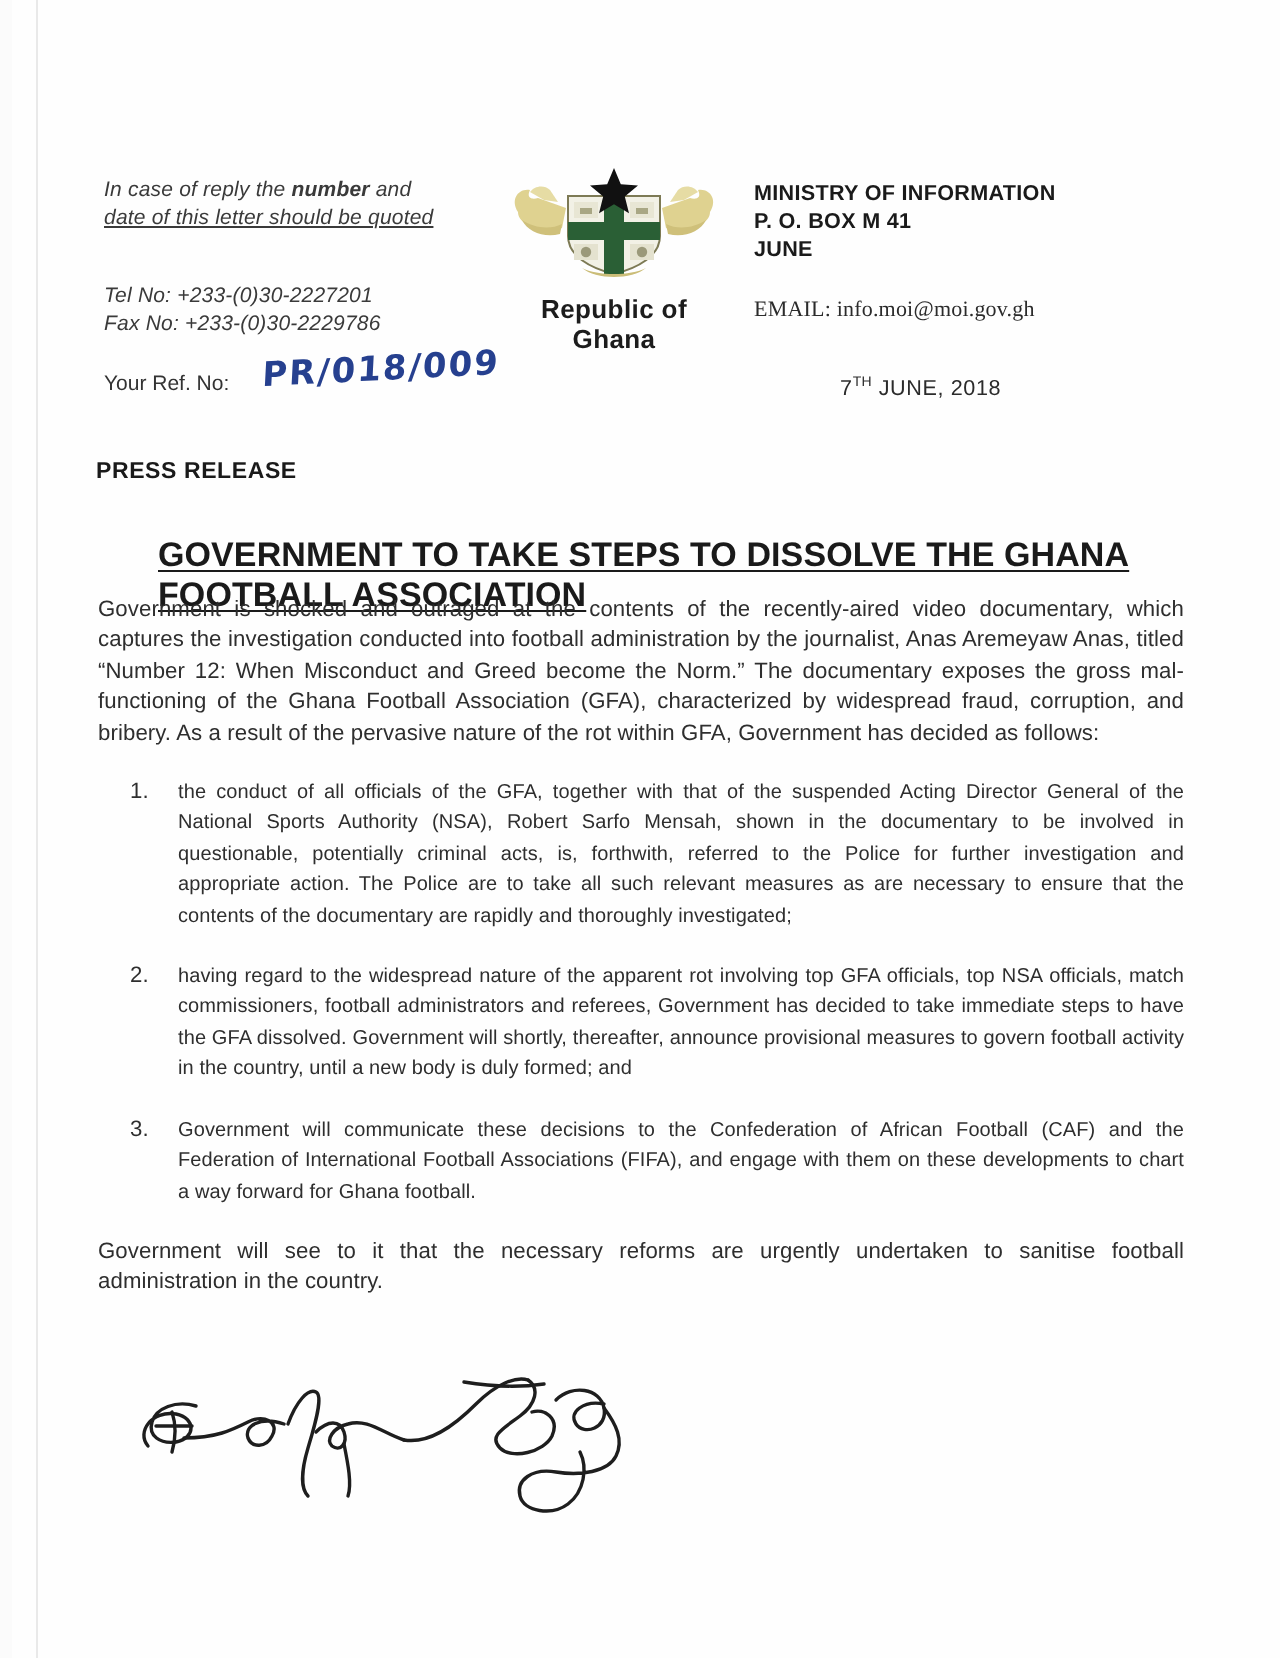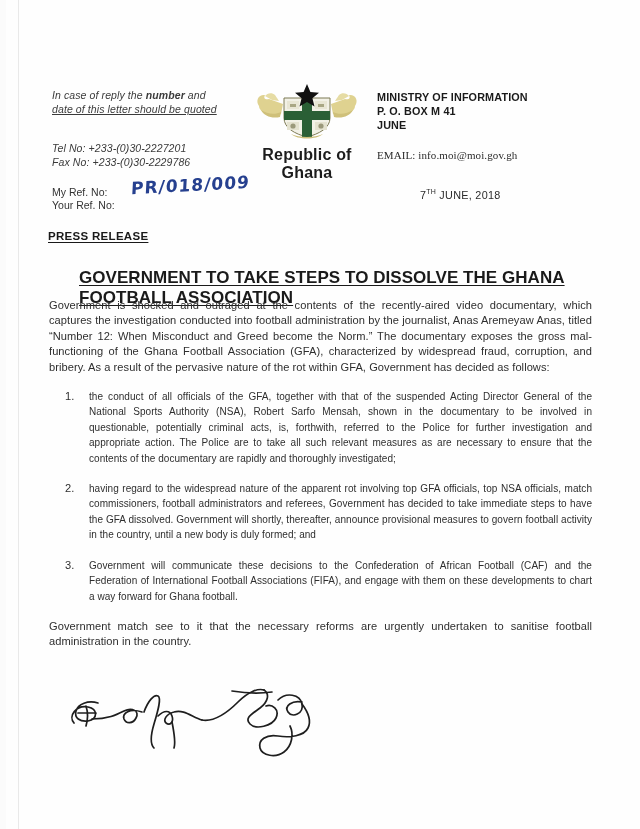--- a/index.html
+++ b/index.html
@@ -99,21 +99,21 @@
   
   .emblem-wrap {
     position: absolute;
     left: 248px;
     top: 84px;
     width: 118px;
     text-align: center;
   }
   .emblem-caption {
     margin-top: 2px;
-    font-size: 16px;
+    font-size: 13px;
     font-weight: bold;
     color: #1c1c1c;
     letter-spacing: .2px;
   }
 
   
   .hdr-right {
     position: absolute;
     left: 377px;
     top: 90px;
@@ -148,21 +148,20 @@
   }
 
   
   .press-release {
     position: absolute;
     left: 48px;
     top: 230px;
     font-size: 11.5px;
     font-weight: bold;
     color: #1a1a1a;
-    text-decoration: underline;
     text-underline-offset: 2px;
     letter-spacing: .3px;
   }
   .doc-title {
     position: absolute;
     left: 79px;
     top: 268px;
     font-size: 17px;
     font-weight: bold;
     color: #1a1a1a;
@@ -254,23 +253,20 @@
         <div class="ln2">date of this letter should be quoted</div>
       </div>
 
       <div class="hdr-contact">
         <div>Tel No: +233-(0)30-2227201</div>
         <div>Fax No: +233-(0)30-2229786</div>
       </div>
 
       <div class="hdr-refs">
         <div>
-          <span class="reflabel">My Ref. No:</span>
-        </div>
-        <div>
           <span class="reflabel">Your Ref. No:</span>
         </div>
         <div class="handwriting">PR/018/009</div>
       </div>
     </div>
 
     <div class="emblem-wrap">
       <span>
         <svg width="108" height="56" viewBox="0 0 108 56" aria-hidden="true">
 
@@ -323,21 +319,21 @@
 
     <div class="body-wrap">
       <p class="para">Government is shocked and outraged at the contents of the recently-aired video documentary, which captures the investigation conducted into football administration by the journalist, Anas Aremeyaw Anas, titled “Number 12: When Misconduct and Greed become the Norm.” The documentary exposes the gross mal-functioning of the Ghana Football Association (GFA), characterized by widespread fraud, corruption, and bribery. As a result of the pervasive nature of the rot within GFA, Government has decided as follows:</p>
 
       <ol class="items">
         <li>the conduct of all officials of the GFA, together with that of the  suspended Acting Director General of the National Sports Authority (NSA), Robert Sarfo Mensah, shown in the documentary to be involved in questionable, potentially criminal acts, is, forthwith, referred to the Police for further investigation and appropriate action. The Police are to take all such relevant measures as are necessary to ensure that the contents of the documentary are rapidly and thoroughly investigated;</li>
         <li>having regard to the widespread nature of the apparent rot involving top GFA officials, top NSA officials, match commissioners, football administrators and referees, Government has decided to take immediate steps to have the GFA dissolved. Government will shortly, thereafter, announce provisional measures to govern football activity in the country, until a new body is duly formed; and</li>
         <li>Government will communicate these decisions to the Confederation of African Football (CAF) and the Federation of International Football Associations (FIFA), and engage with them on these developments to chart a way forward for Ghana football.</li>
       </ol>
 
-      <p class="para closing">Government match see to it that the necessary reforms are urgently undertaken to sanitise football administration in the country.</p>
+      <p class="para closing">Government will see to it that the necessary reforms are urgently undertaken to sanitise football administration in the country.</p>
     </div>
 
     <div class="sig-block">
       <span class="sig-svg">
         <svg width="300" height="75" viewBox="0 0 300 75" aria-hidden="true">
           <g fill="none" stroke="#1e1e1e" stroke-width="1.7" stroke-linecap="round" stroke-linejoin="round">
             <path d="M12 37 C6 30 14 19 26 21 C36 23 36 33 26 35 C18 36 12 32 14 25 C16 18 26 14 36 17"></path>
             <path d="M24 20 C26 26 26 33 24 40"></path>
             <path d="M16 27 L34 27"></path>
             <path d="M30 33 C46 33 54 29 62 25 C70 21 78 25 74 32 C71 38 64 38 62 33 C60 27 68 22 80 26"></path>

